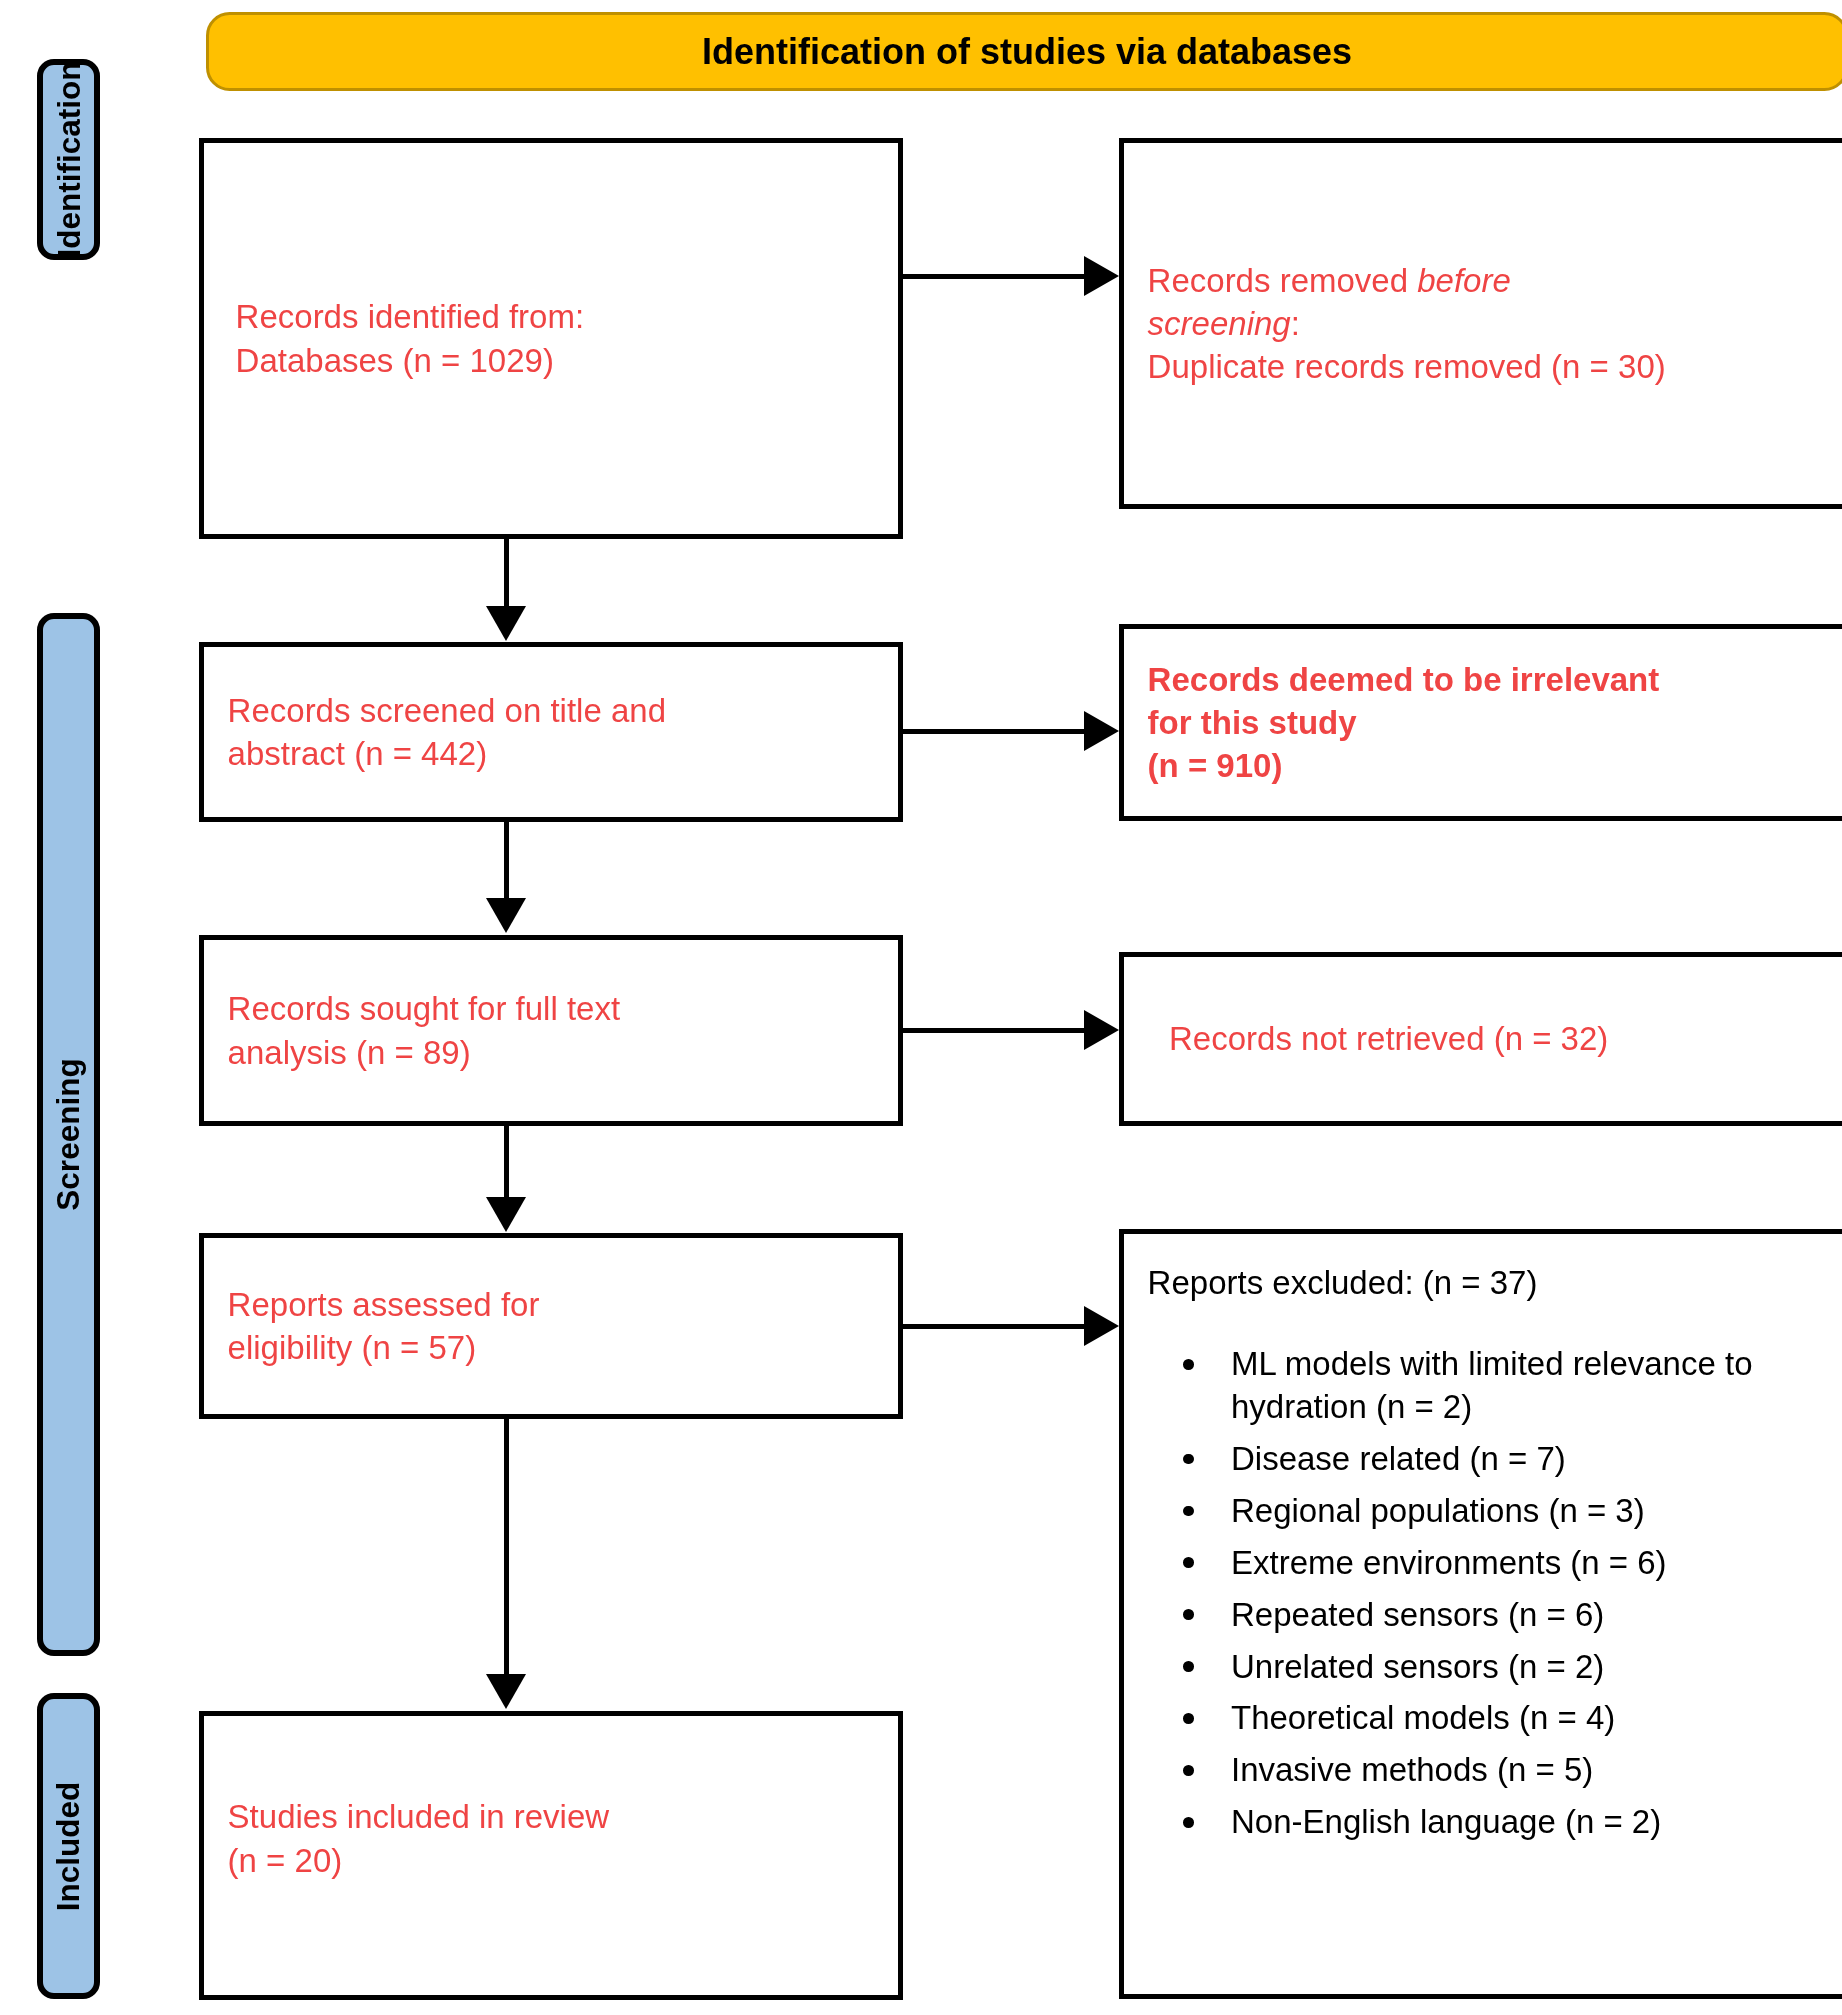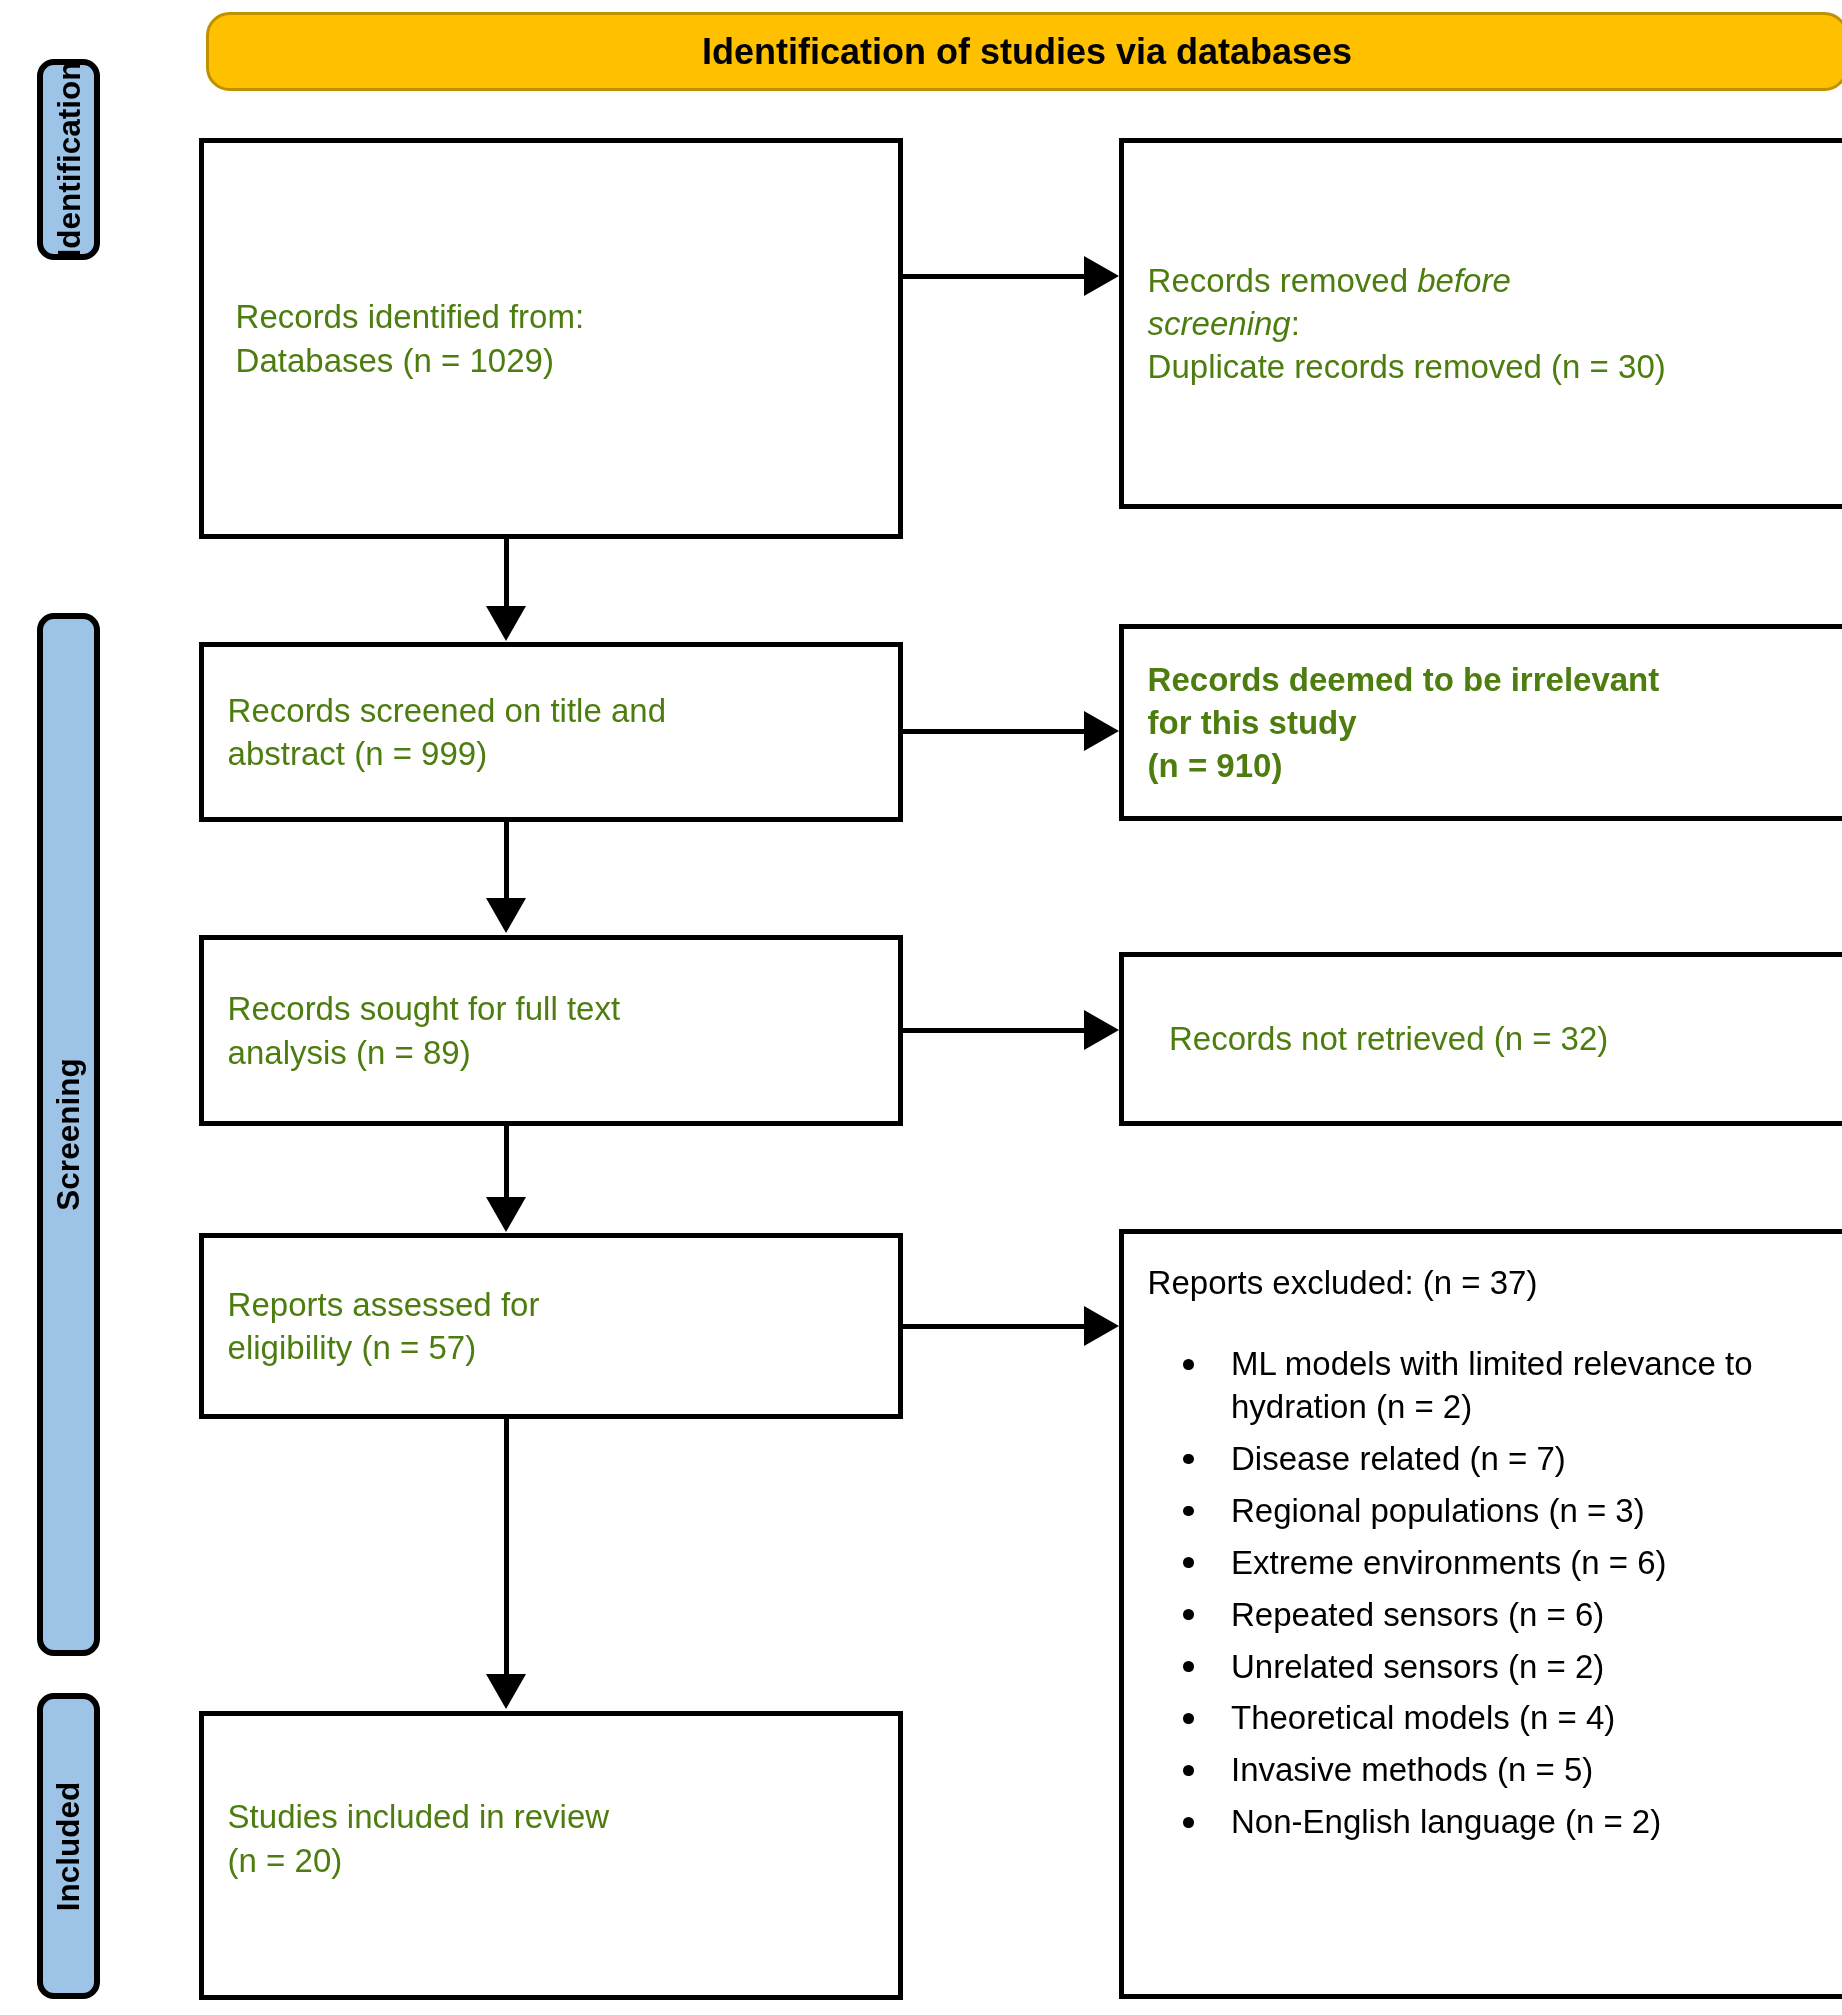--- a/index.html
+++ b/index.html
@@ -69,21 +69,21 @@
     display: flex;
     flex-direction: column;
     justify-content: center;
   }
   .box.top-align {
     justify-content: flex-start;
   }
   .box-text {
     font-size: 33px;
     line-height: 1.31;
-    color: #4d7c0f;
+    color: #ef4444;
     padding: 0 23.6px;
     white-space: pre-line;
   }
   .box-text .it { font-style: italic; }
 
   
   .excl-head {
     font-size: 33px;
     line-height: 1.31;
     color: #000000;
@@ -180,21 +180,21 @@
   <div class="box" style="left:1099px; top:138px; width:728px; height:371px;">
     <div class="box-text"><span>Records removed </span><span class="it">before</span><br><span class="it">screening</span><span>:</span><br><span>Duplicate records removed (n = 30)</span></div>
   </div>
 
   <div class="v-arrow" style="left:466px; top:539px; width:40px; height:103px;">
     <div class="shaft" style="height:70px;"></div>
     <div class="head" style="top:67px;"></div>
   </div>
 
   <div class="box" style="left:179px; top:642px; width:704px; height:180px;">
-    <div class="box-text"><span>Records screened on title and</span><br><span>abstract (n = 999)</span></div>
+    <div class="box-text"><span>Records screened on title and</span><br><span>abstract (n = 442)</span></div>
   </div>
 
   <div class="h-arrow" style="left:883px; top:711px; width:217px; height:40px;">
     <div class="shaft" style="width:183px;"></div>
     <div class="head" style="left:181px;"></div>
   </div>
 
   <div class="box" style="left:1099px; top:624px; width:728px; height:197px;font-weight:bold;">
     <div class="box-text"><span>Records deemed to be irrelevant</span><br><span>for this study</span><br><span>(n = 910)</span></div>
   </div>

